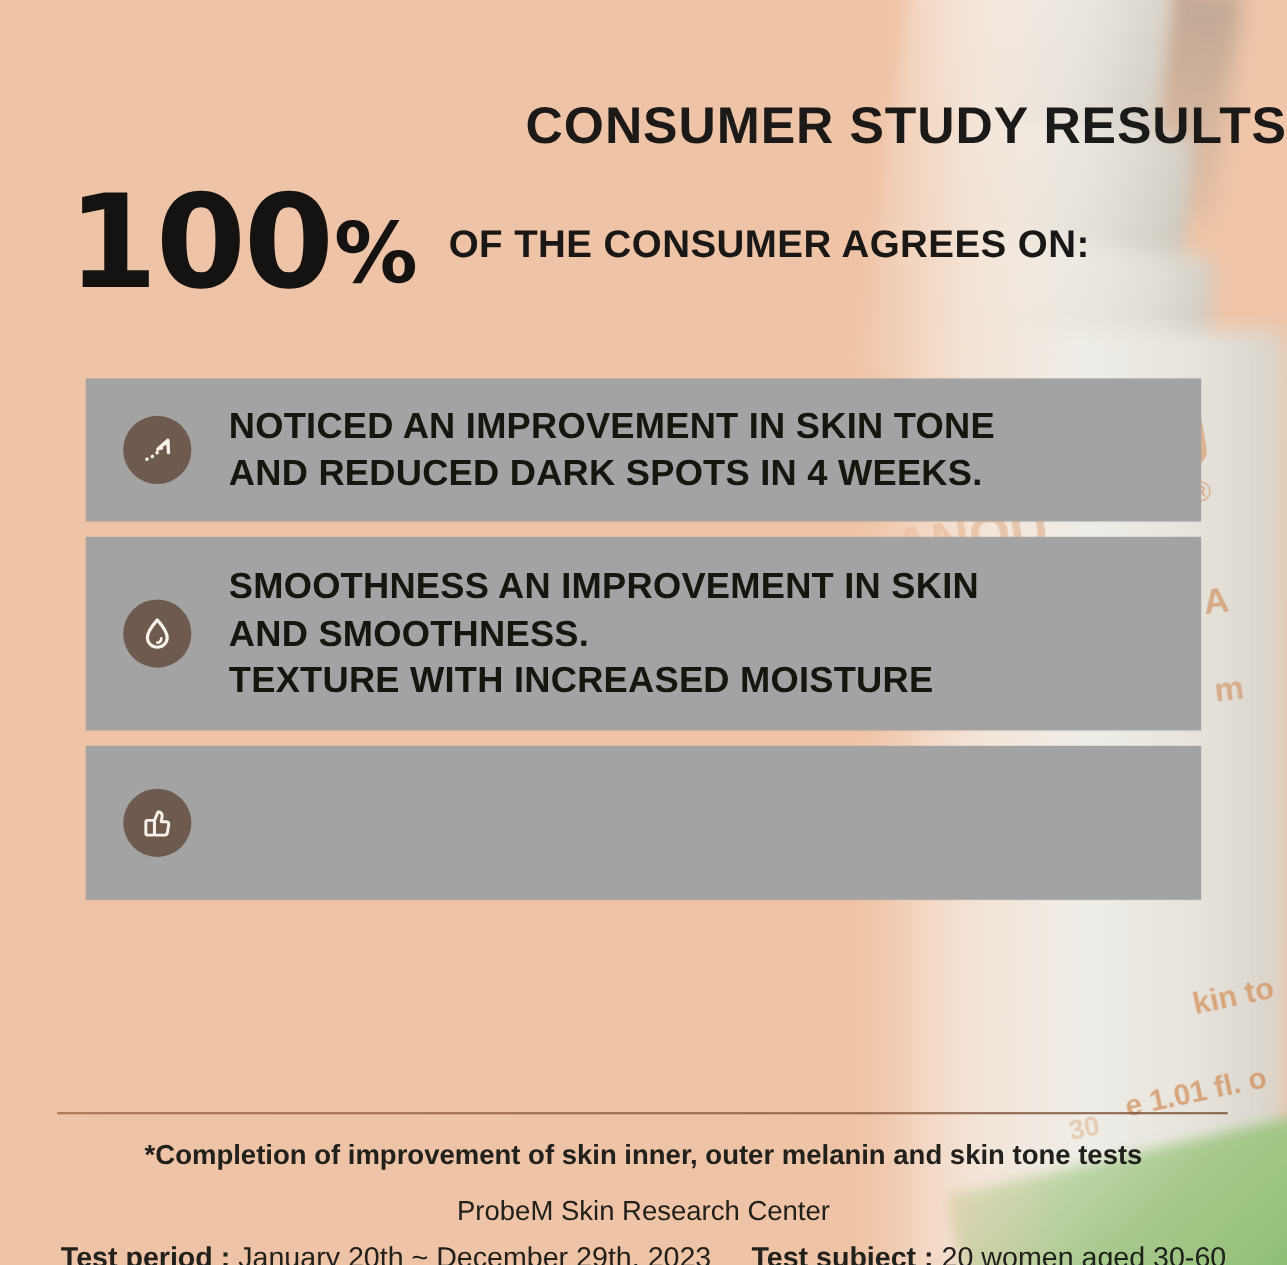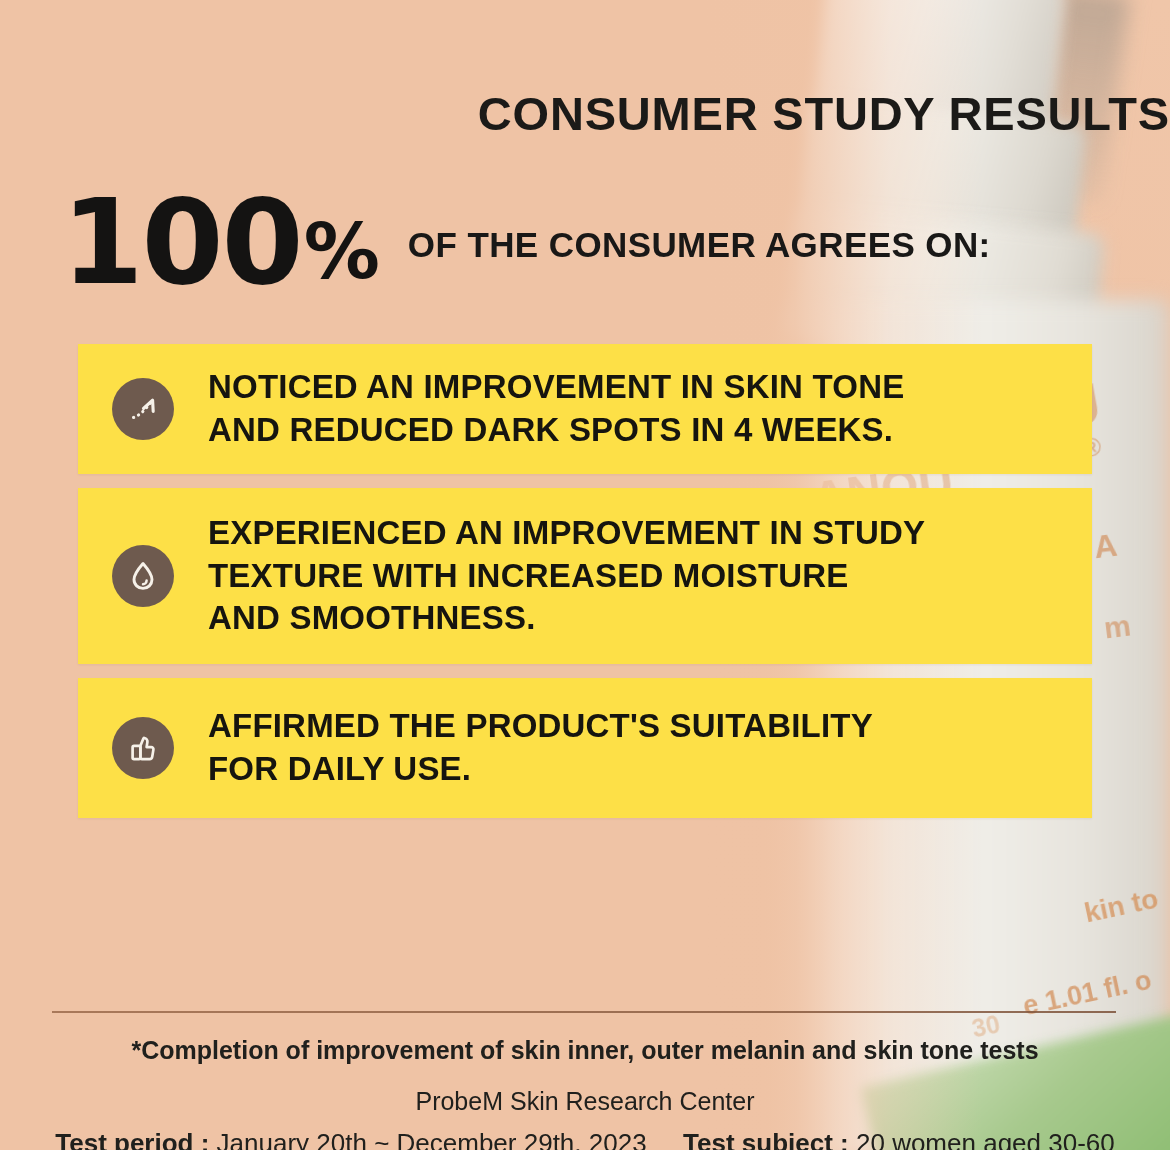--- a/index.html
+++ b/index.html
@@ -160,21 +160,21 @@
     text-align: right;
     font-size: 47px;
     font-weight: 700;
     letter-spacing: 0.8px;
     color: #1b1a18;
   }
 
   .stat-row {
     position: absolute;
     left: 0;
-    top: 188px;
+    top: 166px;
     width: 1052px;
     display: flex;
     justify-content: center;
     align-items: flex-start;
   }
 
   .stat-number {
     font-size: 118px;
     font-weight: 700;
     line-height: 0.92;
@@ -206,21 +206,21 @@
   
   .cards {
     position: absolute;
     left: 78px;
     top: 344px;
     width: 1014px;
   }
 
   .card {
     position: relative;
-    background: #fde047;
+    background: #a3a3a3;
     display: flex;
     align-items: center;
     margin-bottom: 14px;
     box-shadow: 0 1px 2px rgba(120,88,66,0.10);
   }
 
   .card-icon-wrap {
     flex: 0 0 auto;
     width: 130px;
     display: flex;
@@ -355,41 +355,37 @@
       <div class="card card-2">
         <div class="card-icon-wrap">
           <div class="icon-circle">
             <svg width="36" height="36" viewBox="0 0 36 36">
               <path d="M18 5.5 C18 5.5 9 15.8 9 21.6 C9 26.6 13 30.4 18 30.4 C23 30.4 27 26.6 27 21.6 C27 15.8 18 5.5 18 5.5 Z" fill="none" stroke="#f6f1e9" stroke-width="2.9" stroke-linejoin="round"></path>
               <path d="M21.6 22.4 C21.6 24.6 20 26.2 18 26.2" fill="none" stroke="#f6f1e9" stroke-width="2.5" stroke-linecap="round"></path>
             </svg>
           </div>
         </div>
         <div class="card-text">
-          <span class="ln">EXPERIENCED AN IMPROVEMENT IN STUDY</span>
+          <span class="ln">SMOOTHNESS AN IMPROVEMENT IN SKIN</span>
+          <span class="ln">AND SMOOTHNESS.</span>
           <span class="ln">TEXTURE WITH INCREASED MOISTURE</span>
-          <span class="ln">AND SMOOTHNESS.</span>
         </div>
       </div>
 
       <div class="card card-3">
         <div class="card-icon-wrap">
           <div class="icon-circle">
             <svg width="38" height="38" viewBox="0 0 38 38">
               <g fill="none" stroke="#f6f1e9" stroke-width="2.7" stroke-linejoin="round" stroke-linecap="round">
                 <path d="M16.4 16.8 L16.4 28.6 C16.4 29.5 17.1 30.2 18 30.2 L25.6 30.2 C26.9 30.2 28 29.2 28.2 27.9 L29.4 20.6 C29.6 19.2 28.6 18.1 27.2 18.1 L22.6 18.1 L23.4 13.1 C23.7 11.1 22.4 9.3 20.5 9.0 C20.0 8.9 19.6 9.2 19.4 9.6 L16.4 16.8 Z"></path>
                 <rect x="8.6" y="16.8" width="7.8" height="13.4" rx="1.4"></rect>
               </g>
             </svg>
           </div>
         </div>
-        <div class="card-text">
-          <span class="ln">AFFIRMED THE PRODUCT'S SUITABILITY</span>
-          <span class="ln">FOR DAILY USE.</span>
-        </div>
       </div>
 
 
     </div>
 
     <div class="divider"></div>
 
     <div class="footer">
       <div class="footer-line-1">*Completion of improvement of skin inner, outer melanin and skin tone tests</div>
       <div class="footer-line-2">ProbeM Skin Research Center</div>

